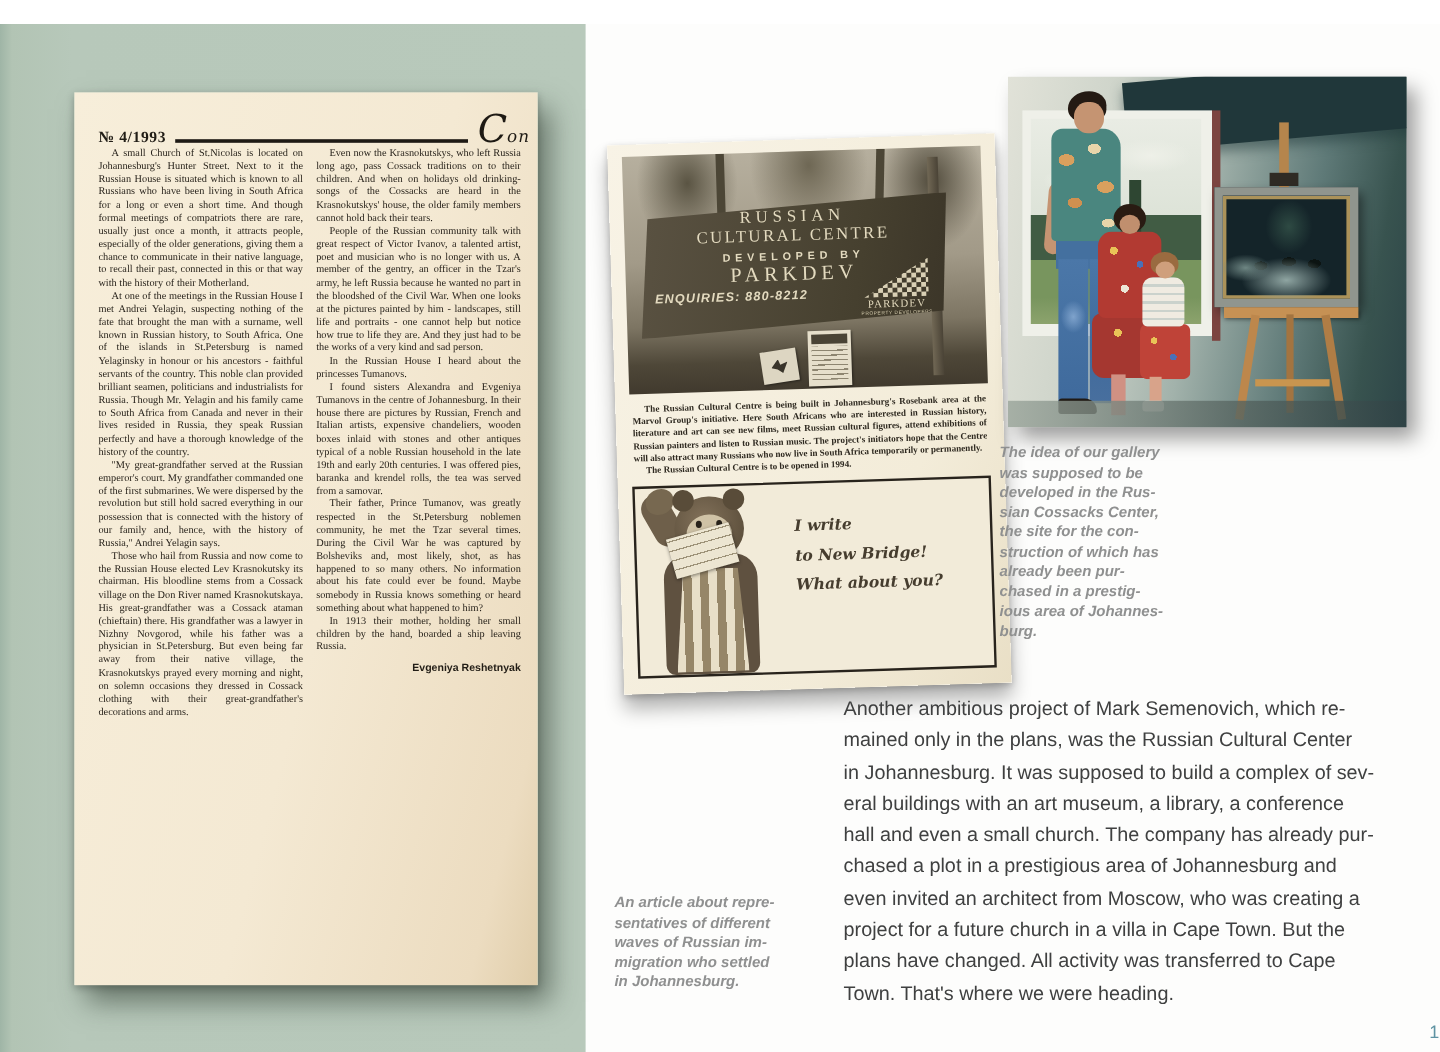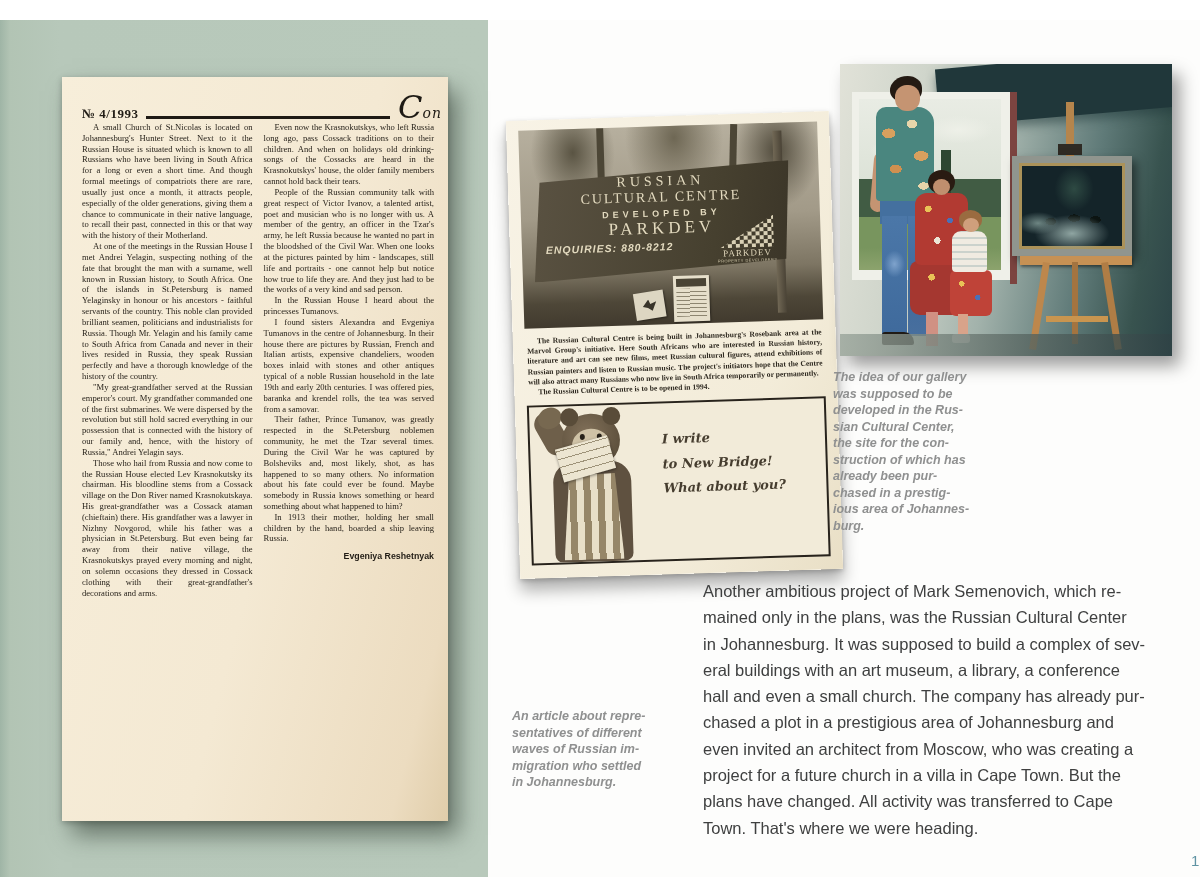--- a/index.html
+++ b/index.html
@@ -155,21 +155,21 @@
     background:
       radial-gradient(5px 5px at 28% 30%,#e9c357 0 55%,rgba(0,0,0,0) 56%),
       radial-gradient(5px 5px at 66% 60%,#4a70b8 0 55%,rgba(0,0,0,0) 56%),
       #bf4338;}
   .child-leg{position:absolute;left:118px;top:250px;width:10px;height:22px;background:#d8a38a;}
   .child-shoe{position:absolute;left:112px;top:270px;width:18px;height:9px;background:#efece4;border-radius:3px;}
   .photo-floor{position:absolute;left:0;bottom:0;width:100%;height:22px;background:linear-gradient(90deg,#9aa59b 0%,#54625e 60%,#2f4245 100%);opacity:.8;}
   
   .cap{position:absolute;font:italic 700 12.5px/16.5px "Liberation Sans",sans-serif;color:#8f9090;white-space:pre-line;}
   .cap-gallery{left:833px;top:349px;width:200px;}
-  .cap-article{left:512px;top:688px;width:210px;}
+  .cap-article{left:512px;top:724px;width:210px;}
   .main-text{position:absolute;left:703px;top:558px;width:475px;font:16.5px/26.3px "Liberation Sans",sans-serif;color:#3f4040;white-space:pre-line;}
   .page-num{position:absolute;left:1191px;top:832px;font:400 15px "Liberation Sans",sans-serif;color:#5f93a3;}
 </style>
 </head>
 <body>
 
 <div class="page">
 
   <div class="left-panel"></div>
 
@@ -289,21 +289,21 @@
     <div class="child-shoe"></div>
     <div class="child-shirt"></div>
     <div class="child-hair"></div>
     <div class="child-face"></div>
     <div class="photo-floor"></div>
   </div>
 
   <div class="cap cap-gallery">The idea of our gallery
 was supposed to be
 developed in the Rus-
-sian Cultural Center,
+sian Cossacks Center,
 the site for the con-
 struction of which has
 already been pur-
 chased in a prestig-
 ious area of Johannes-
 burg.</div>
   <div class="cap cap-article">An article about repre-
 sentatives of different
 waves of Russian im-
 migration who settled

